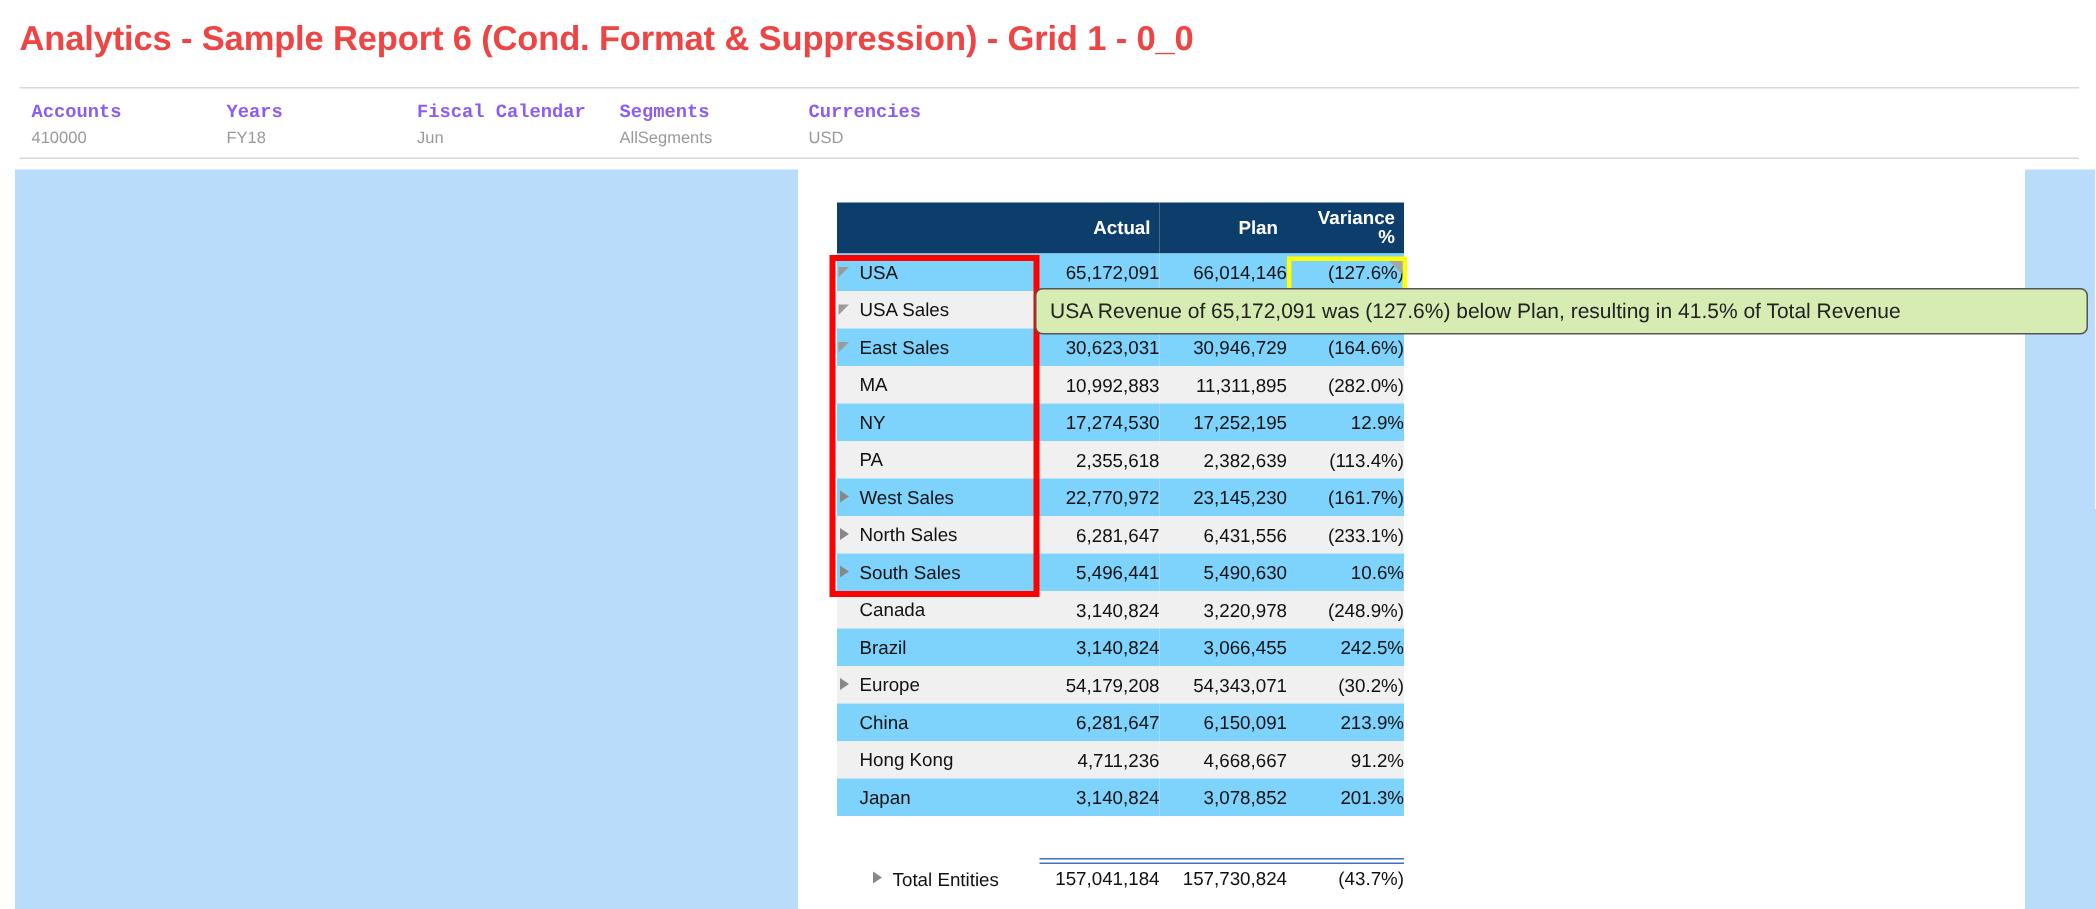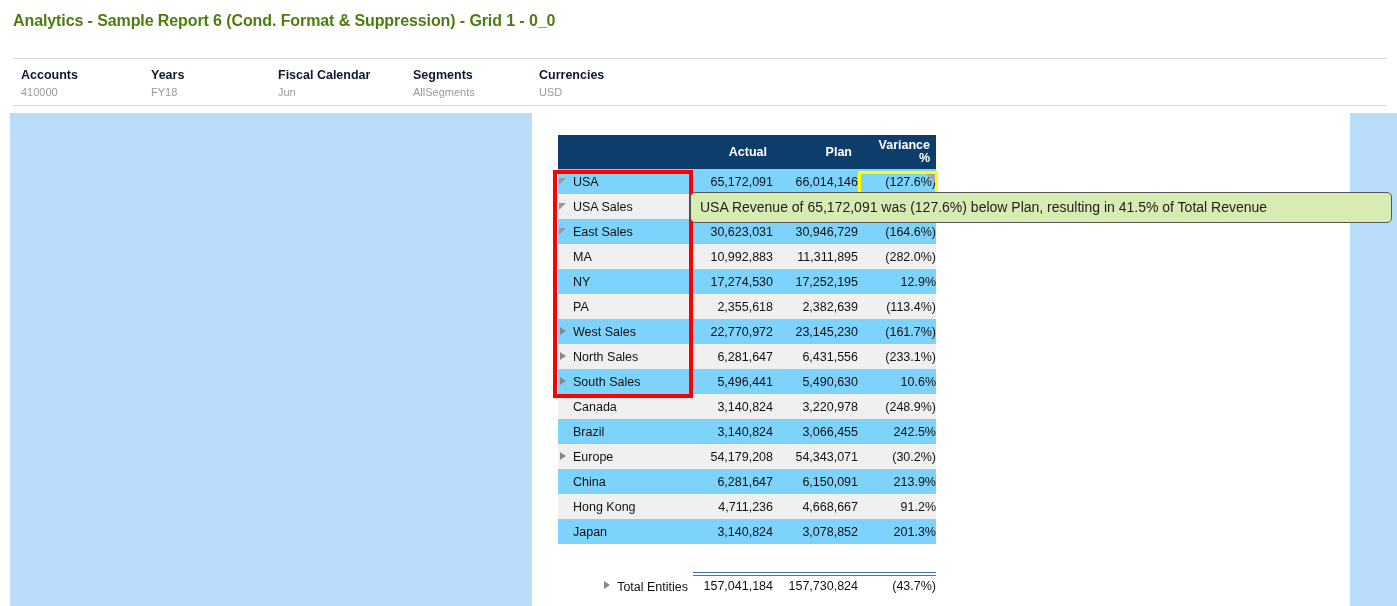--- a/index.html
+++ b/index.html
@@ -14,23 +14,23 @@
     height: 606px;
     overflow: hidden;
     background: #ffffff;
   }
 
   
   #report-title {
     position: absolute;
     left: 13px;
     top: 12px;
-    font-size: 16px;
+    font-size: 23px;
     font-weight: bold;
-    color: #4d7c0f;
+    color: #ef4444;
     letter-spacing: -0.1px;
     white-space: nowrap;
   }
 
   
   #pov-bar {
     position: absolute;
     left: 13px;
     top: 58px;
     width: 1373px;
@@ -39,23 +39,24 @@
     border-bottom: 1px solid #d7d7d7;
     box-sizing: border-box;
   }
   .pov-item {
     position: absolute;
     top: 9px;
   }
   .pov-label {
     font-size: 12.5px;
     font-weight: bold;
-    color: #0f172a;
+    color: #8b5cf6;
     white-space: nowrap;
     line-height: 15px;
+    font-family: Liberation Mono, monospace;
   }
   .pov-value {
     font-size: 11px;
     color: #9a9a9a;
     white-space: nowrap;
     line-height: 15px;
     margin-top: 2px;
   }
 
   
@@ -242,21 +243,21 @@
     table-layout: fixed;
   }
   table.total-table td {
     padding: 0;
     height: 28px;
     font-size: 12.5px;
     vertical-align: middle;
     color: #111111;
     box-sizing: border-box;
   }
-  td.t-member { width: 130px; text-align: right; padding-left: 6px; white-space: nowrap; }
+  td.t-member { width: 130px; text-align: center; padding-left: 6px; white-space: nowrap; }
   td.t-actual { width: 85px; text-align: right; padding-right: 6px; white-space: nowrap; }
   td.t-plan   { width: 85px; text-align: right; padding-right: 6px; white-space: nowrap; }
   td.t-var    { width: 78px; text-align: right; padding-right: 6px; white-space: nowrap; color: #ff0000; }
   #total-double-line {
     position: absolute;
     left: 693px;
     top: 572px;
     width: 243px;
     height: 4px;
   }

